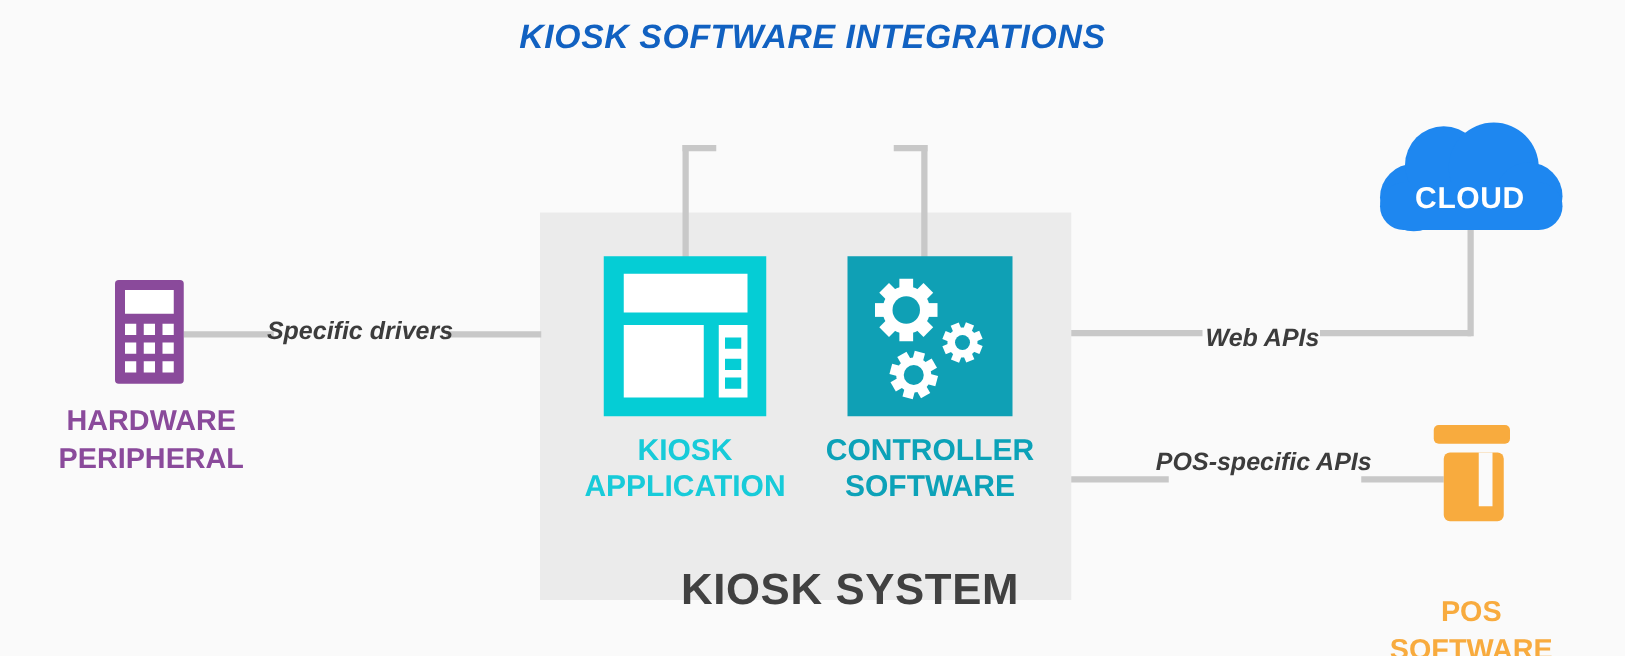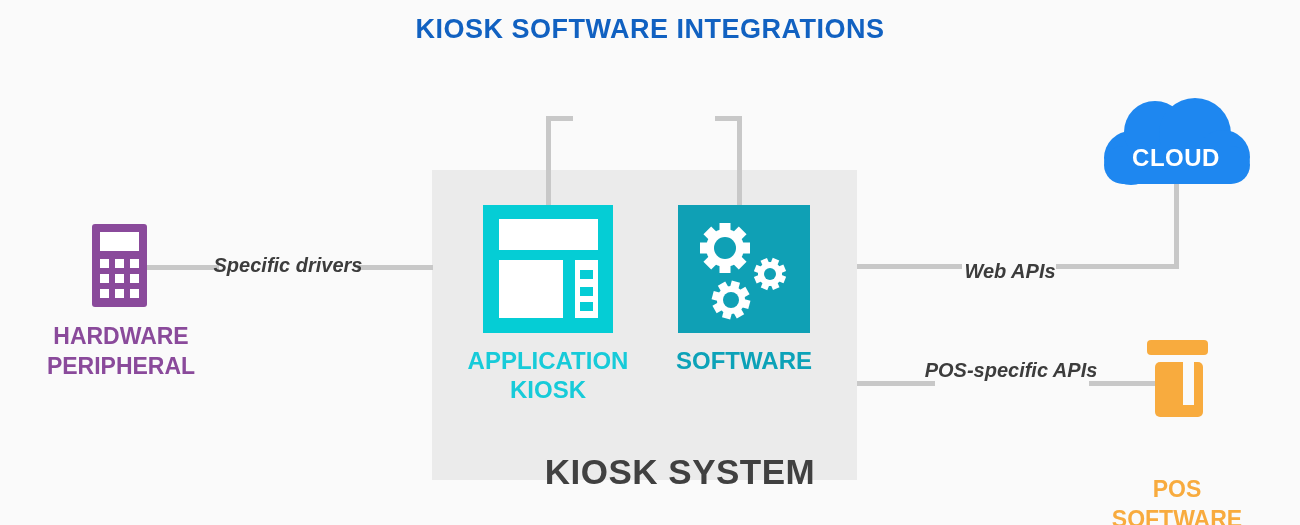--- a/index.html
+++ b/index.html
@@ -9,21 +9,21 @@
     --cloud-blue:#1E87F0; --orange:#F8AB3E; --label-dark:#3C3C3C; --system-dark:#404040;
   }
   *{margin:0;padding:0;box-sizing:border-box;}
   html,body{background:var(--page-bg);}
   .canvas{
     position:relative;width:1300px;height:525px;background:var(--page-bg);
     font-family:"Liberation Sans","DejaVu Sans",sans-serif;overflow:hidden;
   }
   .title{
     position:absolute;left:0;top:14px;width:1300px;text-align:center;
-    font-size:27px;font-weight:700;color:var(--title-blue);letter-spacing:.5px;
+    font-size:27px;font-weight:700;color:var(--title-blue);letter-spacing:.5px;font-style:italic;
   }
   .kiosk-box{position:absolute;left:432px;top:170px;width:425px;height:310px;background:var(--box-bg);}
   
   .line{position:absolute;background:var(--line);}
   .conn-label{
     position:absolute;text-align:center;font-size:20px;font-style:italic;font-weight:700;
     color:var(--label-dark);line-height:22px;
   }
   
   .app-icon{position:absolute;left:483px;top:205px;width:130px;height:128px;background:var(--teal-light);}
@@ -114,24 +114,25 @@
         <rect x="-4.25" y="-19" width="8.5" height="38" transform="rotate(45)"></rect>
         <rect x="-4.25" y="-19" width="8.5" height="38" transform="rotate(90)"></rect>
         <rect x="-4.25" y="-19" width="8.5" height="38" transform="rotate(135)"></rect>
         <circle r="14"></circle>
       </g>
       <circle cx="53" cy="95" r="8" fill="#0FA0B5"></circle>
     </svg>
   </div>
 
   <div class="node-label app-label">
+    <div>KIOSK</div>
     <div>APPLICATION</div>
-    <div>KIOSK</div>
   </div>
   <div class="node-label ctrl-label">
+    <div>CONTROLLER</div>
     <div>SOFTWARE</div>
   </div>
   <div class="node-label system-label">KIOSK SYSTEM</div>
 
   <div class="periph-icon">
     <div class="periph-screen"></div>
     <div class="periph-key" style="left:8px;top:35px;"></div>
     <div class="periph-key" style="left:23px;top:35px;"></div>
     <div class="periph-key" style="left:38px;top:35px;"></div>
     <div class="periph-key" style="left:8px;top:50px;"></div>

